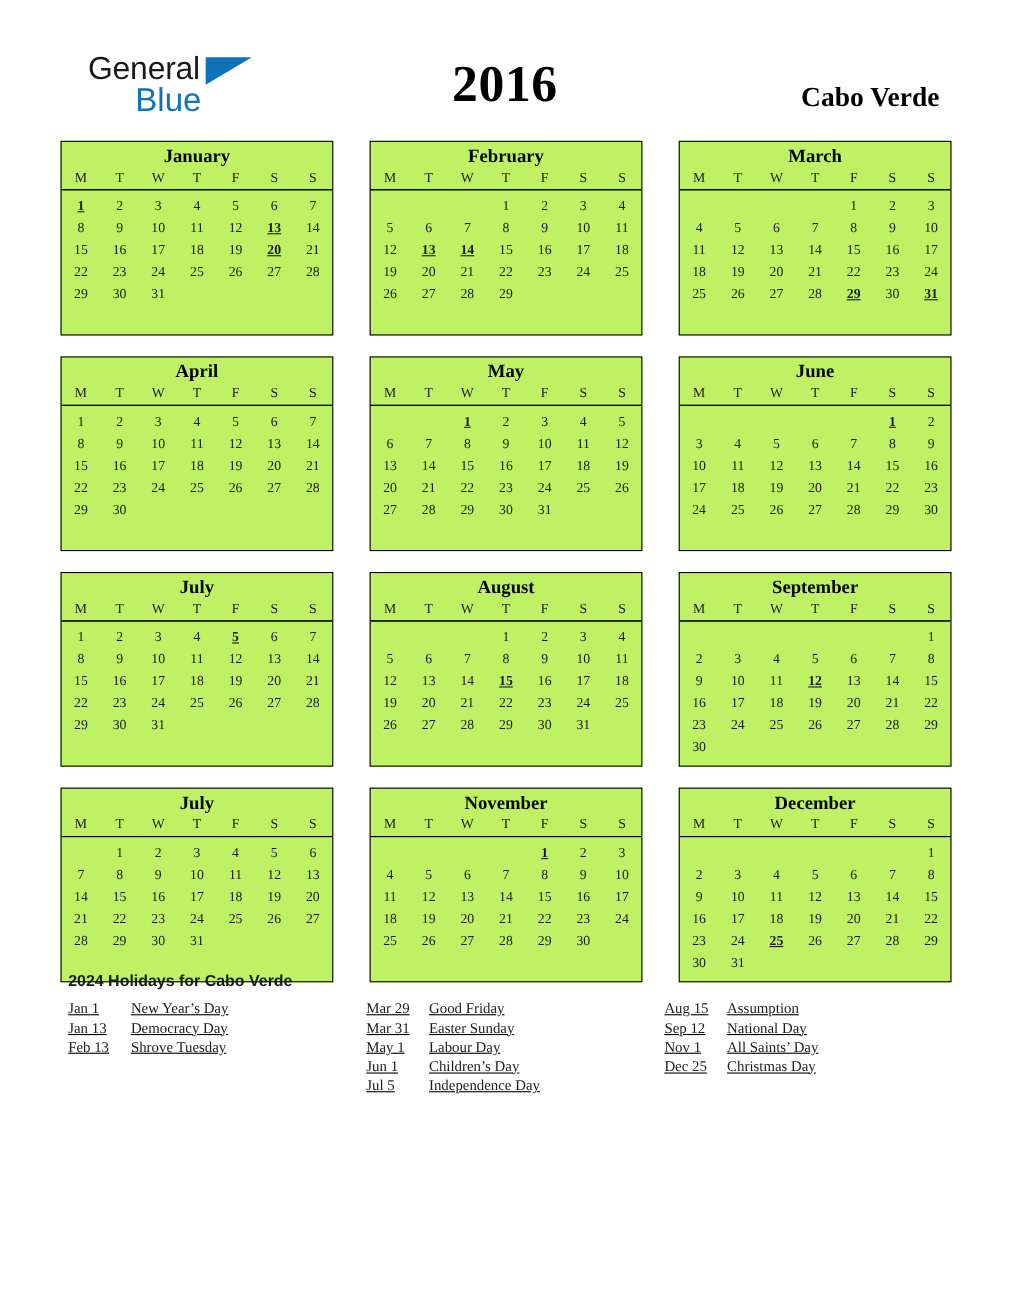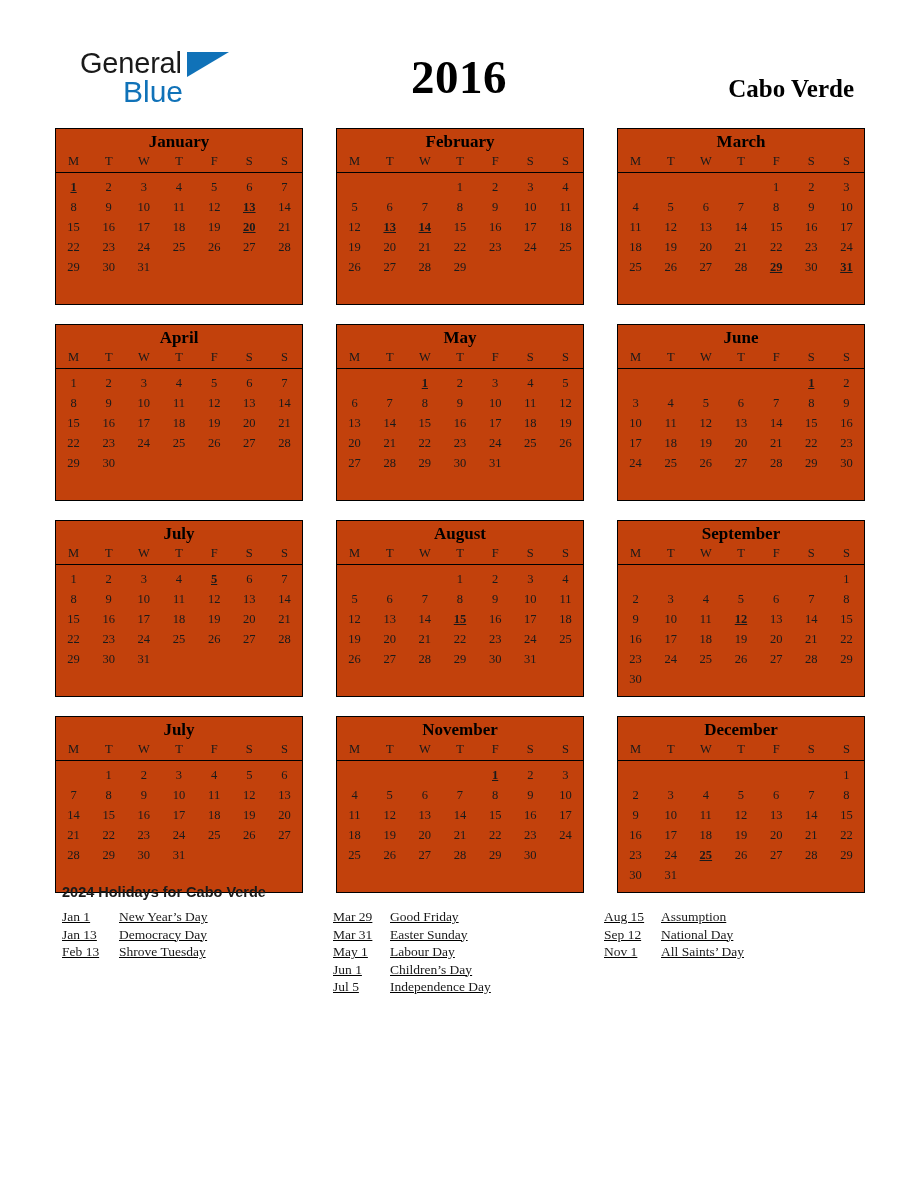--- a/index.html
+++ b/index.html
@@ -88,21 +88,21 @@
   }
   .month-row {
     display: flex;
     justify-content: space-between;
     margin-bottom: 19px;
   }
   .month {
     width: 248px;
     border: 1px solid #000000;
     box-sizing: border-box;
-    background: #c2410c;
+    background: #bef264;
   }
   .month-name {
     text-align: center;
     font-size: 17px;
     font-weight: bold;
     padding: 3px 0 2px 0;
     font-family: "Liberation Serif", serif;
   }
   table.cal {
     border-collapse: collapse;
@@ -1123,15 +1123,19 @@
           <span class="holiday-name">Assumption</span>
         </div>
         <div class="holiday-row">
           <span class="holiday-date">Sep 12</span>
           <span class="holiday-name">National Day</span>
         </div>
         <div class="holiday-row">
           <span class="holiday-date">Nov 1</span>
           <span class="holiday-name">All Saints’ Day</span>
         </div>
+        <div class="holiday-row">
+          <span class="holiday-date">Dec 25</span>
+          <span class="holiday-name">Christmas Day</span>
+        </div>
       </div>
     </div>
 </div>
 
 </body></html>

